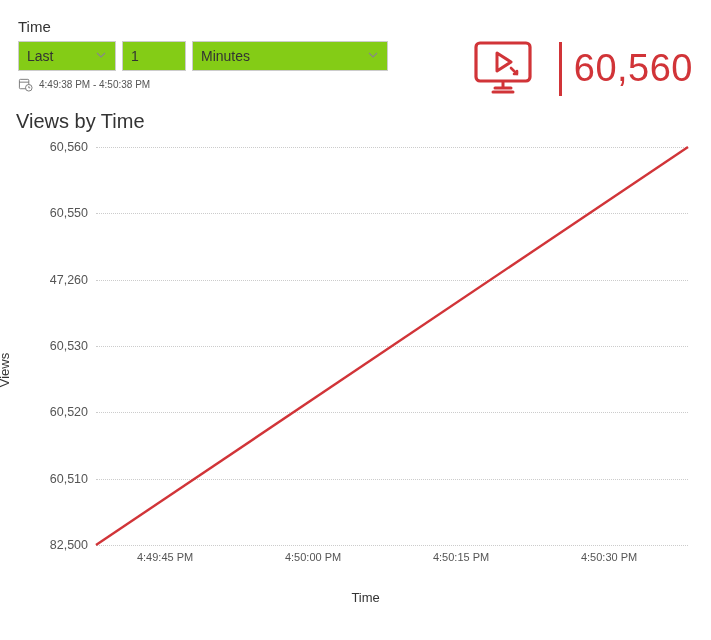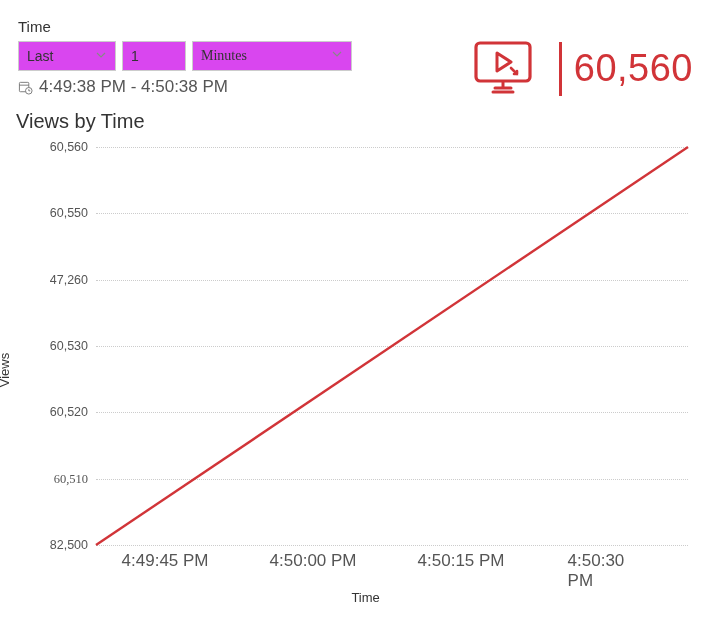--- a/index.html
+++ b/index.html
@@ -27,39 +27,39 @@
     .selectors {
       display: flex;
       gap: 6px;
       margin-bottom: 6px;
     }
     .sel {
       display: flex;
       align-items: center;
       justify-content: space-between;
       border: 1px solid #ccc;
-      background: #d946ef;
+      background: #84cc16;
       height: 30px;
       padding: 0 8px;
       font-size: 14px;
       color: #333;
     }
     .sel .chev {
       color: #888;
       margin-left: 8px;
     }
     .sel.range { width: 98px; }
     .sel.num   { width: 64px; }
-    .sel.unit  { width: 160px; font-family: Liberation Serif, serif; }
+    .sel.unit  { width: 196px; }
     .time-range-line {
       display: flex;
       align-items: center;
       gap: 6px;
       color: #555;
-      font-size: 17px;
+      font-size: 10px;
       margin-top: 6px;
     }
     .time-range-line .cal-icon svg { display:block; }
     .metric-block {
       display: flex;
       align-items: center;
       margin-top: 20px;
     }
     .monitor-icon {
       color: #d13438;
@@ -117,21 +117,21 @@
     .ytick-label {
       position: absolute;
       font-size: 12.5px;
       color: #555;
       text-align: right;
       width: 50px;
       transform: translateY(-50%);
     }
     .xtick-label {
       position: absolute;
-      font-size: 17px;
+      font-size: 11px;
       color: #555;
       transform: translateX(-50%);
     }
     .gridline {
       position: absolute;
       background: transparent;
       border-top: 1px dotted #ccc;
     }
   </style>
 </head>
@@ -191,21 +191,21 @@
 
 <div class="chart-title">Views by Time</div>
 
 <div class="chart-wrap">
   <div class="y-axis-label">Views</div>
   <div class="x-axis-label">Time</div>
   <div class="plot" id="plot">
       <div class="gridline" style="left: 58px; top: 406px; width: 592px; height: 0px;"></div>
       <div class="ytick-label" style="left: 0px; top: 406px;">82,500</div>
       <div class="gridline" style="left: 58px; top: 339.667px; width: 592px; height: 0px;"></div>
-      <div class="ytick-label" style="left: 0px; top: 339.667px; font-family: Liberation Serif, serif;">60,510</div>
+      <div class="ytick-label" style="left: 0px; top: 339.667px;">60,510</div>
       <div class="gridline" style="left: 58px; top: 273.333px; width: 592px; height: 0px;"></div>
       <div class="ytick-label" style="left: 0px; top: 273.333px;">60,520</div>
       <div class="gridline" style="left: 58px; top: 207px; width: 592px; height: 0px;"></div>
       <div class="ytick-label" style="left: 0px; top: 207px;">60,530</div>
       <div class="gridline" style="left: 58px; top: 140.667px; width: 592px; height: 0px;"></div>
       <div class="ytick-label" style="left: 0px; top: 140.667px;">47,260</div>
       <div class="gridline" style="left: 58px; top: 74.3333px; width: 592px; height: 0px;"></div>
       <div class="ytick-label" style="left: 0px; top: 74.3333px;">60,550</div>
       <div class="gridline" style="left: 58px; top: 8px; width: 592px; height: 0px;"></div>
       <div class="ytick-label" style="left: 0px; top: 8px;">60,560</div>

